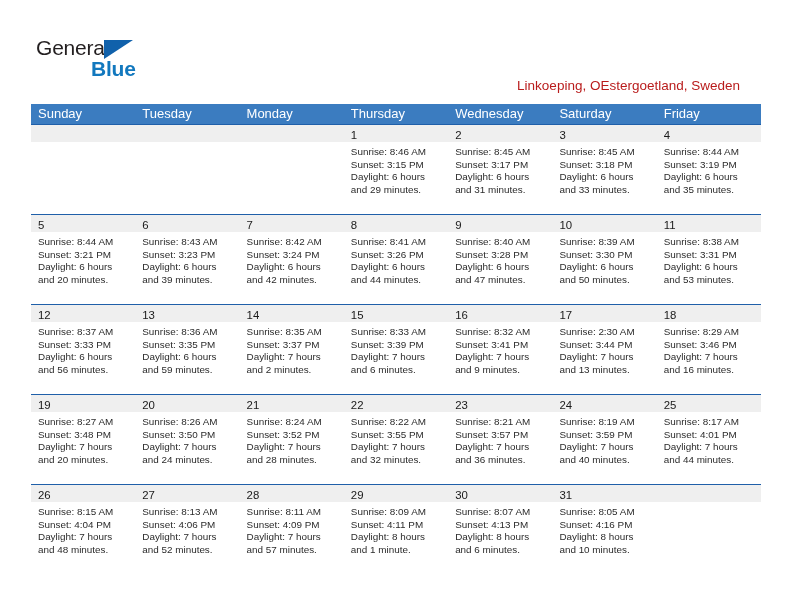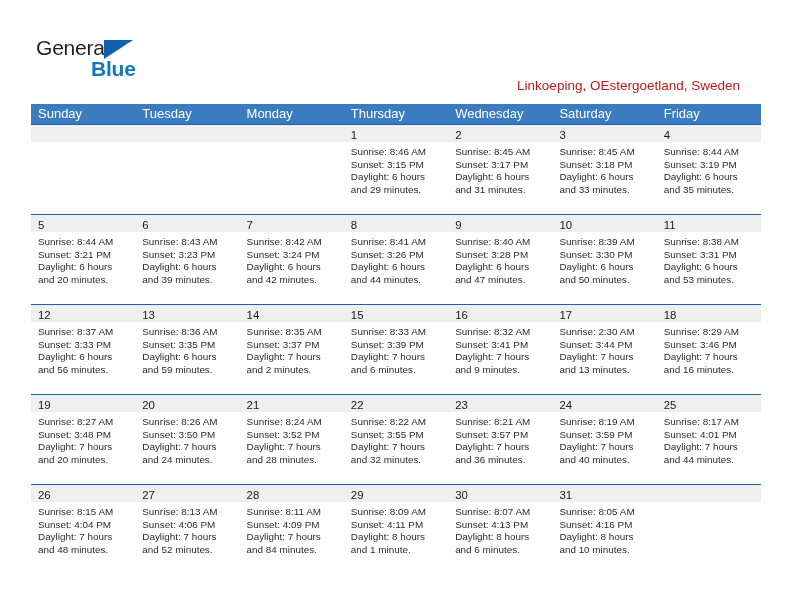--- a/index.html
+++ b/index.html
@@ -417,21 +417,21 @@
               <div>Daylight: 7 hours</div>
               <div>and 52 minutes.</div>
             </div>
           </div>
           <div class="cell">
             <div class="datebar"><span class="daynum">28</span></div>
             <div class="lines">
               <div>Sunrise: 8:11 AM</div>
               <div>Sunset: 4:09 PM</div>
               <div>Daylight: 7 hours</div>
-              <div>and 84 minutes.</div>
+              <div>and 57 minutes.</div>
             </div>
           </div>
           <div class="cell">
             <div class="datebar"><span class="daynum">29</span></div>
             <div class="lines">
               <div>Sunrise: 8:09 AM</div>
               <div>Sunset: 4:11 PM</div>
               <div>Daylight: 8 hours</div>
               <div>and 1 minute.</div>
             </div>

